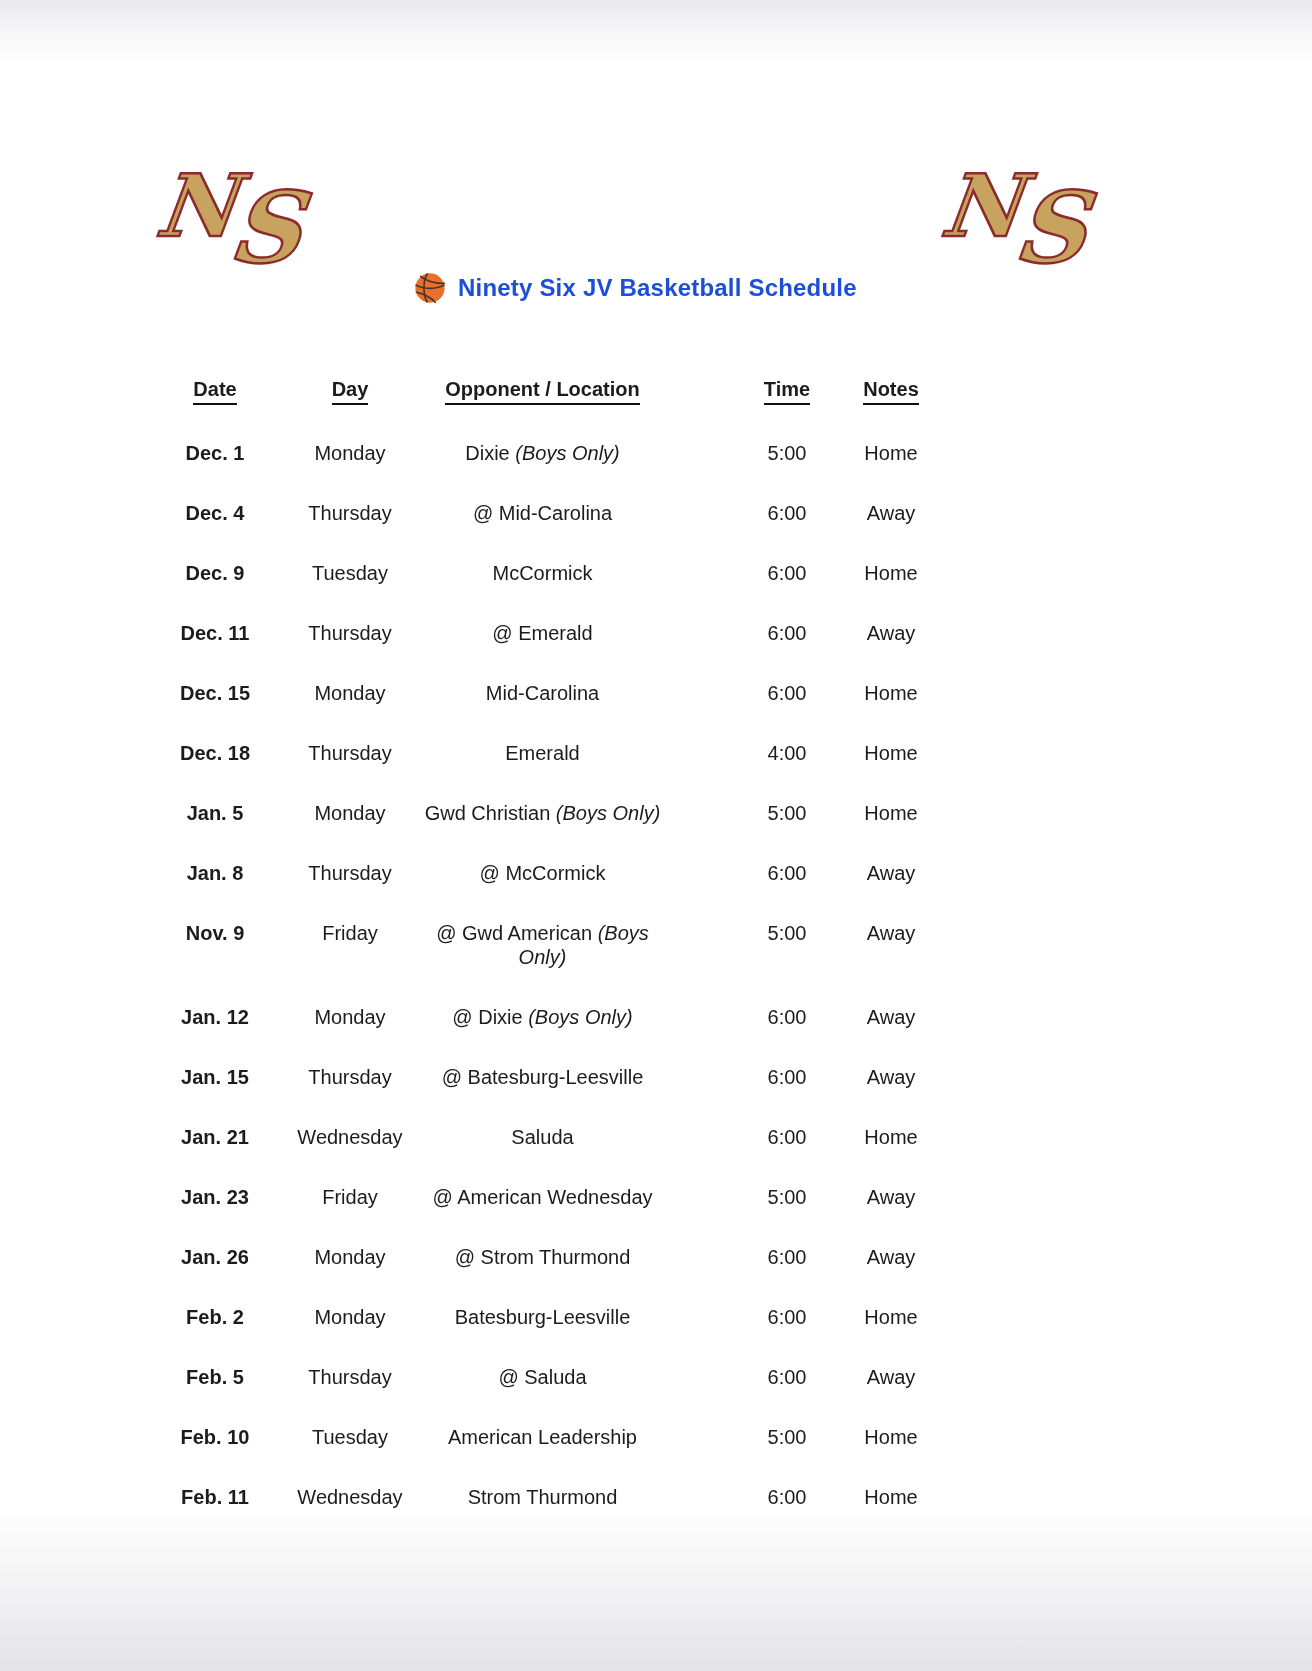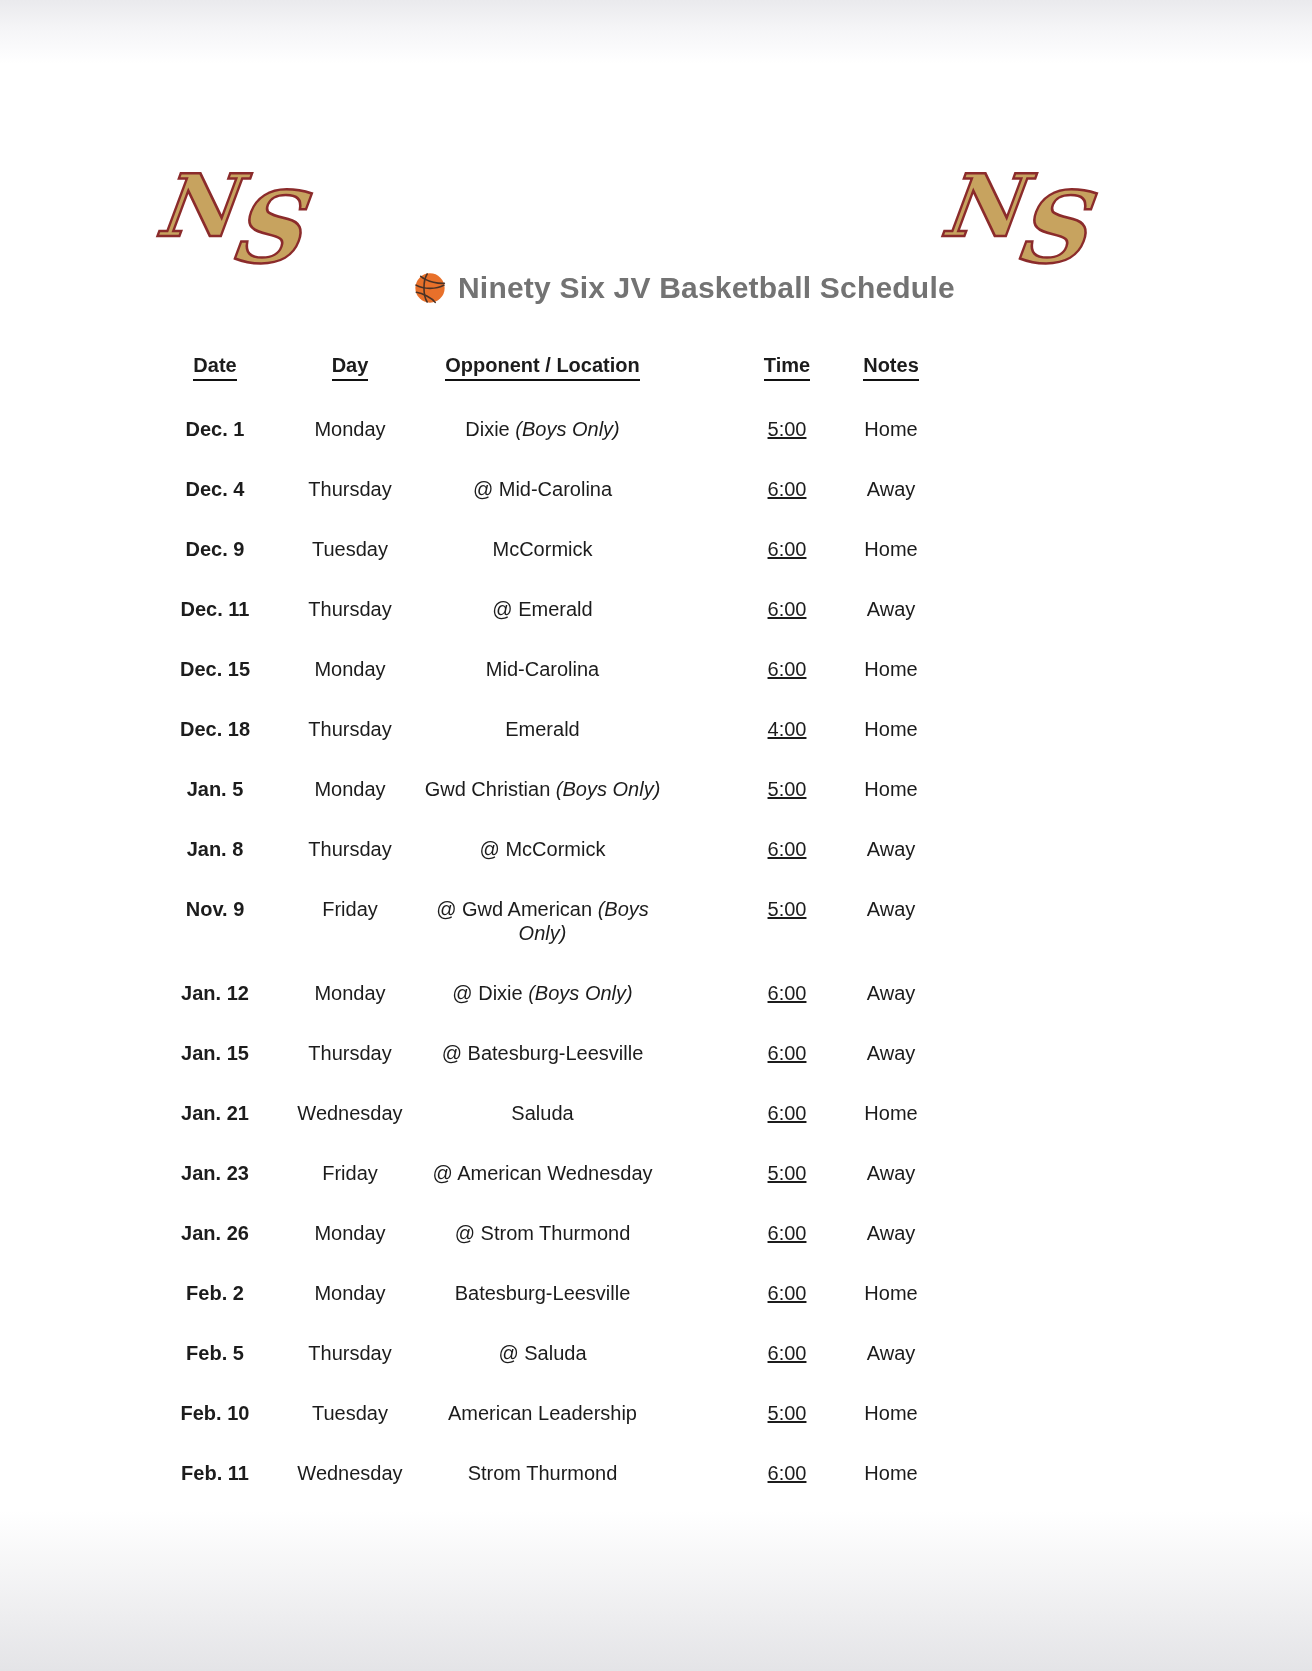--- a/index.html
+++ b/index.html
@@ -33,33 +33,33 @@
   }
   .ns-logo .n { font-size:86px; left:2px;  top:-10px; }
   .ns-logo .s { font-size:98px; left:76px; top:6px; }
 
   
   .title-row {
     position:absolute; left:413px; top:271px;
     display:flex; align-items:center; gap:11px;
   }
   .title-row h1 {
-    margin:0; font-size:30px; font-weight:bold; color:#737373;
+    margin:0; font-size:24px; font-weight:bold; color:#1d4ed8;
     letter-spacing:0.2px; white-space:nowrap;
   }
   .bball { width:34px; height:34px; flex:0 0 auto; }
 
   
-  .sched { position:absolute; left:150px; top:353px; }
+  .sched { position:absolute; left:150px; top:377px; }
   .trow { display:flex; align-items:flex-start; margin-bottom:36px; font-size:20px; line-height:24px; }
   .c { display:block; text-align:center; }
   .c.date  { width:130px; font-weight:bold; }
   .c.day   { width:140px; }
   .c.opp   { width:245px; }
-  .c.time  { width:80px;  margin-left:82px;text-decoration:underline; }
+  .c.time  { width:80px;  margin-left:82px; }
   .c.notes { width:90px;  margin-left:19px; }
   .opp-note, .opp-note * { font-style:italic; }
   .thead .c { font-weight:bold; }
   .thead .u { display:inline-block; border-bottom:2.5px solid #111; padding-bottom:2px; }
 </style>
 </head>
 <body>
 
 <div class="screen">
   <div class="bg-top"></div>

